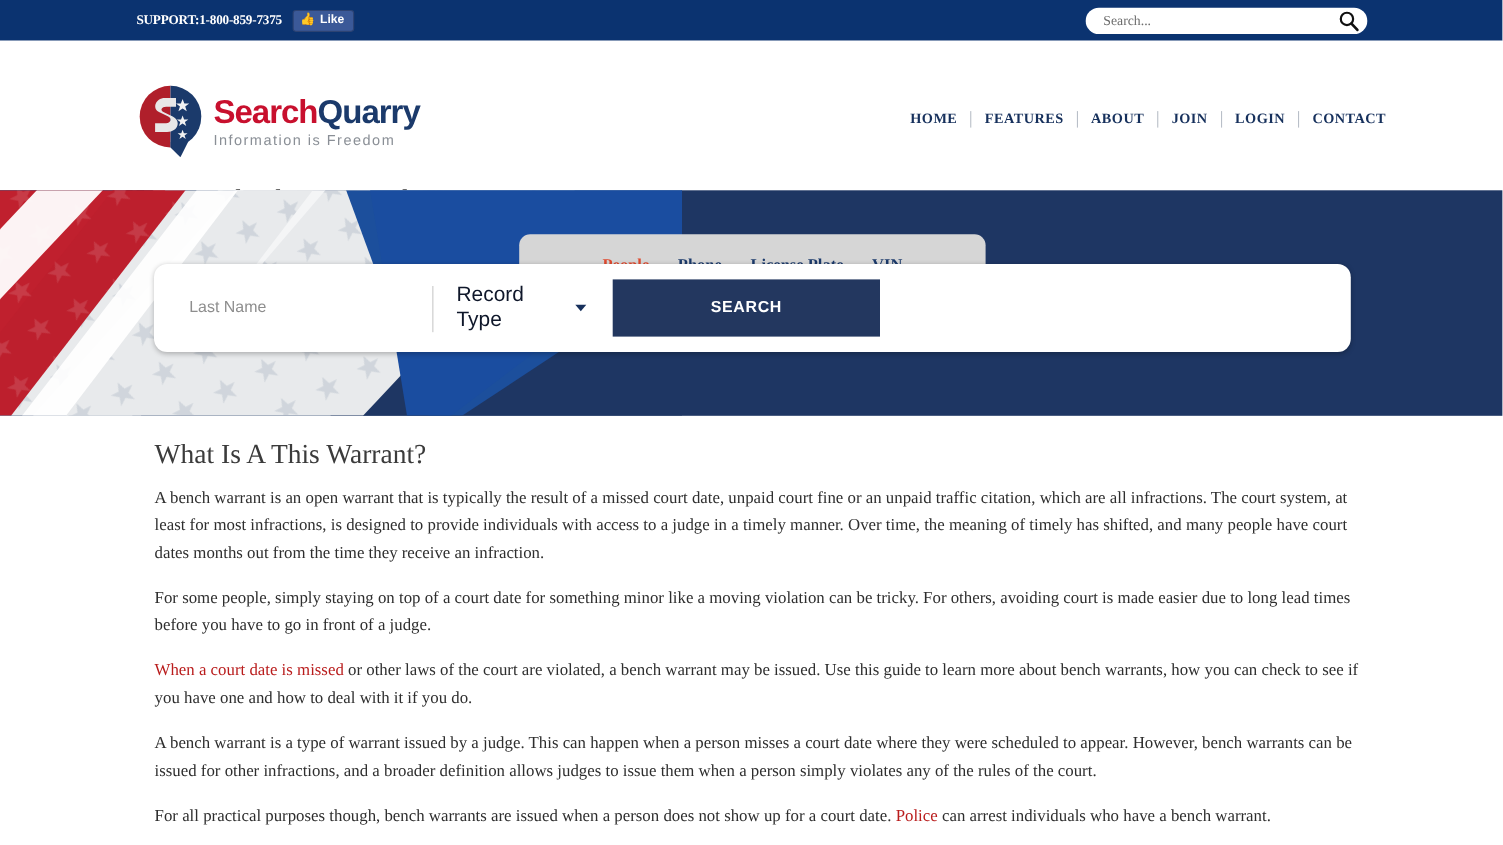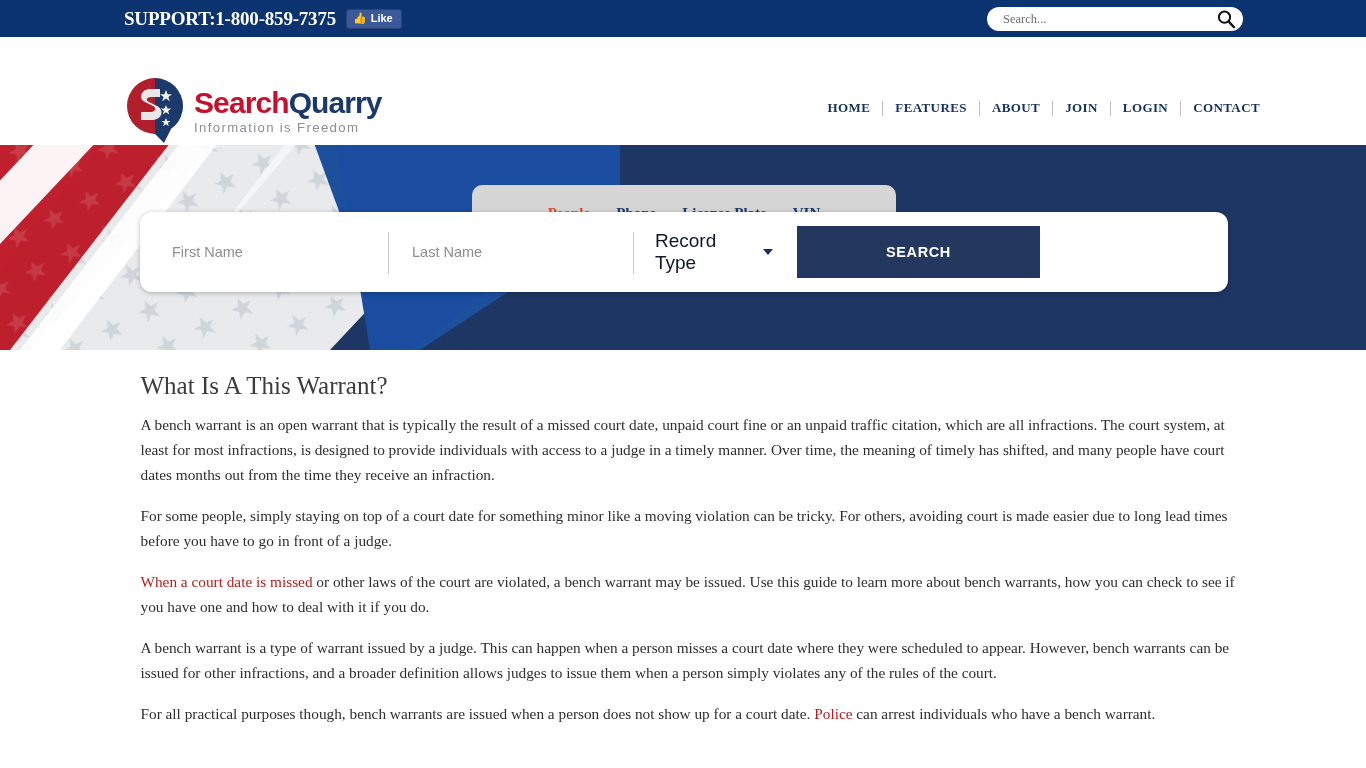--- a/index.html
+++ b/index.html
@@ -22,21 +22,21 @@
   }
   .topbar-left {
     display: flex;
     align-items: center;
     gap: 10px;
     margin-left: 124px;
   }
   .support-text {
     color: #ffffff;
     font-family: "Liberation Serif", serif;
-    font-size: 19px;
+    font-size: 12px;
     font-weight: bold;
     letter-spacing: -0.2px;
     white-space: nowrap;
   }
   .fb-like {
     display: inline-flex;
     align-items: center;
     gap: 4px;
     background: #3b5998;
     border: 1px solid #2d4373;
@@ -84,21 +84,21 @@
   .search-mag {
     width: 22px; height: 22px;
     flex: 0 0 22px;
     display: flex; align-items: center; justify-content: center;
     cursor: pointer;
   }
 
   
   .header {
     position: relative;
-    height: 108px;
+    height: 136px;
     background: #ffffff;
   }
   .logo-wrap {
     position: absolute;
     left: 126px; top: 40px;
     display: flex;
     align-items: center;
     gap: 6px;
     cursor: pointer;
   }
@@ -411,23 +411,20 @@
 
   <div class="search-widget">
     <div class="tabs-bar">
       <a class="active">People</a>
       <a>Phone</a>
       <a>License Plate</a>
       <a>VIN</a>
     </div>
 
     <div class="search-panel">
-      <div class="field f-first">
-        <input type="text" placeholder="First Name" style="">
-      </div>
       <div class="field f-last">
         <input type="text" placeholder="Last Name" style="">
       </div>
       <div class="field f-record">
         <span class="selectish">
           <span>Record Type</span>
           <span class="caret"></span>
         </span>
       </div>
       <button class="search-btn">SEARCH</button>

